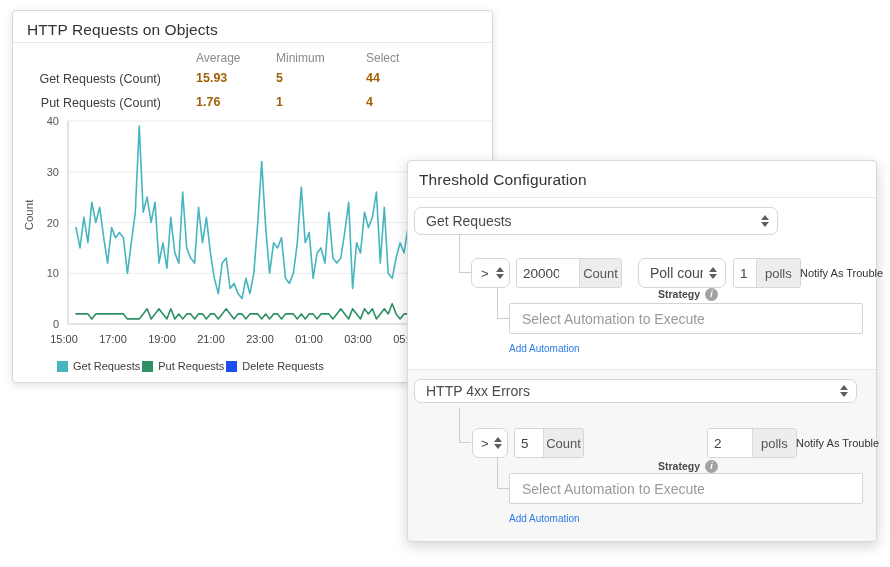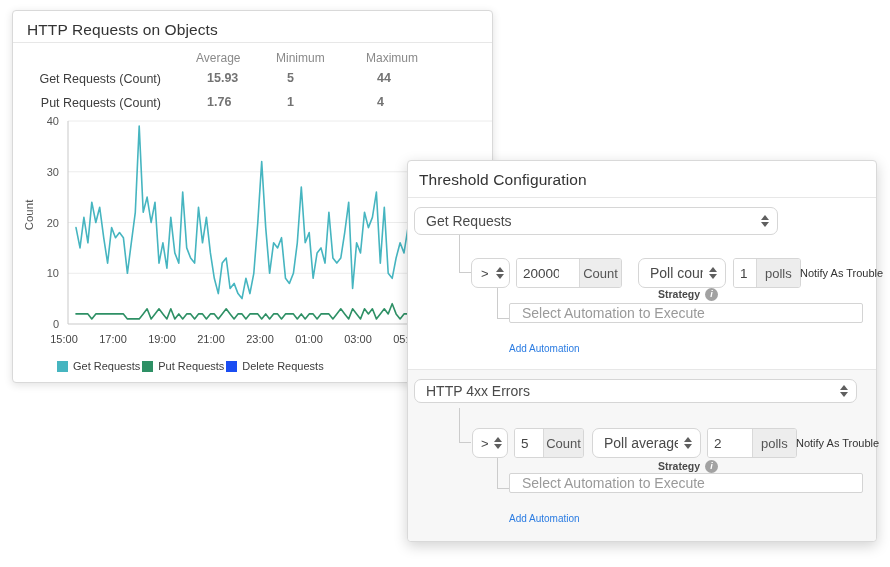--- a/index.html
+++ b/index.html
@@ -12,21 +12,21 @@
                  box-shadow:0 2px 8px rgba(0,0,0,.12); z-index:1; }
   #threshold-panel { left:407px; top:160px; width:470px; height:382px;
                  box-shadow:0 4px 14px rgba(0,0,0,.18); z-index:2; }
 
   .panel-title { position:absolute; left:14px; top:10px; font-size:15.5px; font-weight:500; color:#333; letter-spacing:.1px; }
   .panel-divider { position:absolute; left:0; right:0; height:1px; background:#e7e7e7; }
 
   
   .stat-head { position:absolute; font-size:12px; color:#8a8a8a; }
   .stat-label { position:absolute; font-size:12.5px; color:#3d3d3d; width:130px; text-align:right; }
-  .stat-val { position:absolute; font-size:12.5px; color:#737373; font-weight:bold;margin-left:11px; }
+  .stat-val { position:absolute; font-size:12.5px; color:#a16207; font-weight:bold; }
 
   
   #chart-svg { position:absolute; left:0; top:0; }
   #chart-svg text { font-family:"Liberation Sans","DejaVu Sans",sans-serif; }
   .ylabel { position:absolute; left:-14px; top:198px; width:60px; text-align:center;
             transform:rotate(-90deg); font-size:11.5px; color:#555; }
   #legend { position:absolute; left:44px; top:349px; display:flex; align-items:center; font-size:11px; color:#3c3c3c; }
   .legend-item { display:flex; align-items:center; margin-right:2px; }
   .legend-swatch { width:11px; height:11px; margin-right:5px; display:inline-block; }
 
@@ -42,40 +42,40 @@
   .grp { position:absolute; display:flex; height:30px; border:1px solid #d6d6d6; border-radius:3px; overflow:hidden; background:#fff; }
   .grp input { border:none; outline:none; font-size:13.5px; color:#444; padding:0 6px; text-align:left; min-width:0;
                font-family:inherit; background:#fff; }
   .addon { background:#ededed; border-left:1px solid #d9d9d9; display:flex; align-items:center;
            justify-content:center; font-size:13px; color:#555; padding:0 8px; white-space:nowrap; }
   .strategy-row { position:absolute; display:flex; align-items:center; justify-content:flex-end; height:14px;margin-top:48px; }
   .strategy-label { font-size:10.5px; font-weight:bold; color:#4a4a4a; margin-right:5px; }
   .info-icon { width:13px; height:13px; border-radius:50%; background:#a2a2a2; color:#fff; font-size:9px;
                font-weight:bold; display:flex; align-items:center; justify-content:center; font-style:italic; cursor:pointer; }
   .notify { position:absolute; font-size:11px; color:#333; height:30px; display:flex; align-items:center; white-space:nowrap; }
-  .auto-input { position:absolute; height:20px; border:1px solid #d4d4d4; border-radius:2px; background:#fff;
+  .auto-input { position:absolute; height:31px; border:1px solid #d4d4d4; border-radius:2px; background:#fff;
                 font-size:14px; color:#9a9a9a; padding:0 12px; outline:none; font-family:inherit; }
   .auto-input::placeholder { color:#9a9a9a; opacity:1; }
   .link { position:absolute; font-size:10px; color:#2b7ce2; text-decoration:none; cursor:pointer; }
   .connector { position:absolute; border-left:1px solid #ccc; border-bottom:1px solid #ccc; }
   .gray-section { position:absolute; left:0; right:0; bottom:0; background:#f7f7f7; border-top:1px solid #e7e7e7;
                   border-radius:0 0 4px 4px; }
 </style>
 </head>
 <body>
 
 <div id="stage">
 
   <div class="panel" id="chart-panel">
     <div class="panel-title">HTTP Requests on Objects</div>
     <div class="panel-divider" style="top:31px;"></div>
 
     <div class="stat-head" style="left:183px; top:40px;">Average</div>
     <div class="stat-head" style="left:263px; top:40px;">Minimum</div>
-    <div class="stat-head" style="left:353px; top:40px;">Maximum</div>
+    <div class="stat-head" style="left:353px; top:40px;">Select</div>
 
     <div>
       <div class="stat-label" style="left:18px; top:61px;">Get Requests (Count)</div>
       <div class="stat-val" style="left:183px; top:60px;">15.93</div>
       <div class="stat-val" style="left:263px; top:60px;">5</div>
       <div class="stat-val" style="left:353px; top:60px;">44</div>
     </div>
     <div>
       <div class="stat-label" style="left:18px; top:85px;">Put Requests (Count)</div>
       <div class="stat-val" style="left:183px; top:84px;">1.76</div>
@@ -198,27 +198,20 @@
           <span class="up"></span>
           <span class="dn"></span>
         </span>
     </div>
 
     <div class="grp" style="left:106px; top:267px;">
       <input style="width: 28px;" value="5">
       <span class="addon" style="width:40px;">Count</span>
     </div>
 
-    <div class="sel" style="left:184px; top:267px; width:109px; height:30px;">
-      <span class="sel-text">Poll average</span>
-      <span class="stepper">
-          <span class="up"></span>
-          <span class="dn"></span>
-        </span>
-    </div>
 
     <div class="grp" style="left:299px; top:267px;">
       <input style="width: 44px;" value="2">
       <span class="addon">polls</span>
     </div>
 
     <div class="notify" style="left:388px; top:267px;">Notify As Trouble</div>
 
     <input class="auto-input" style="left: 101px; top: 312px; width: 354px;" placeholder="Select Automation to Execute">
     <a class="link" style="left:101px; top:352px;">Add Automation</a>

